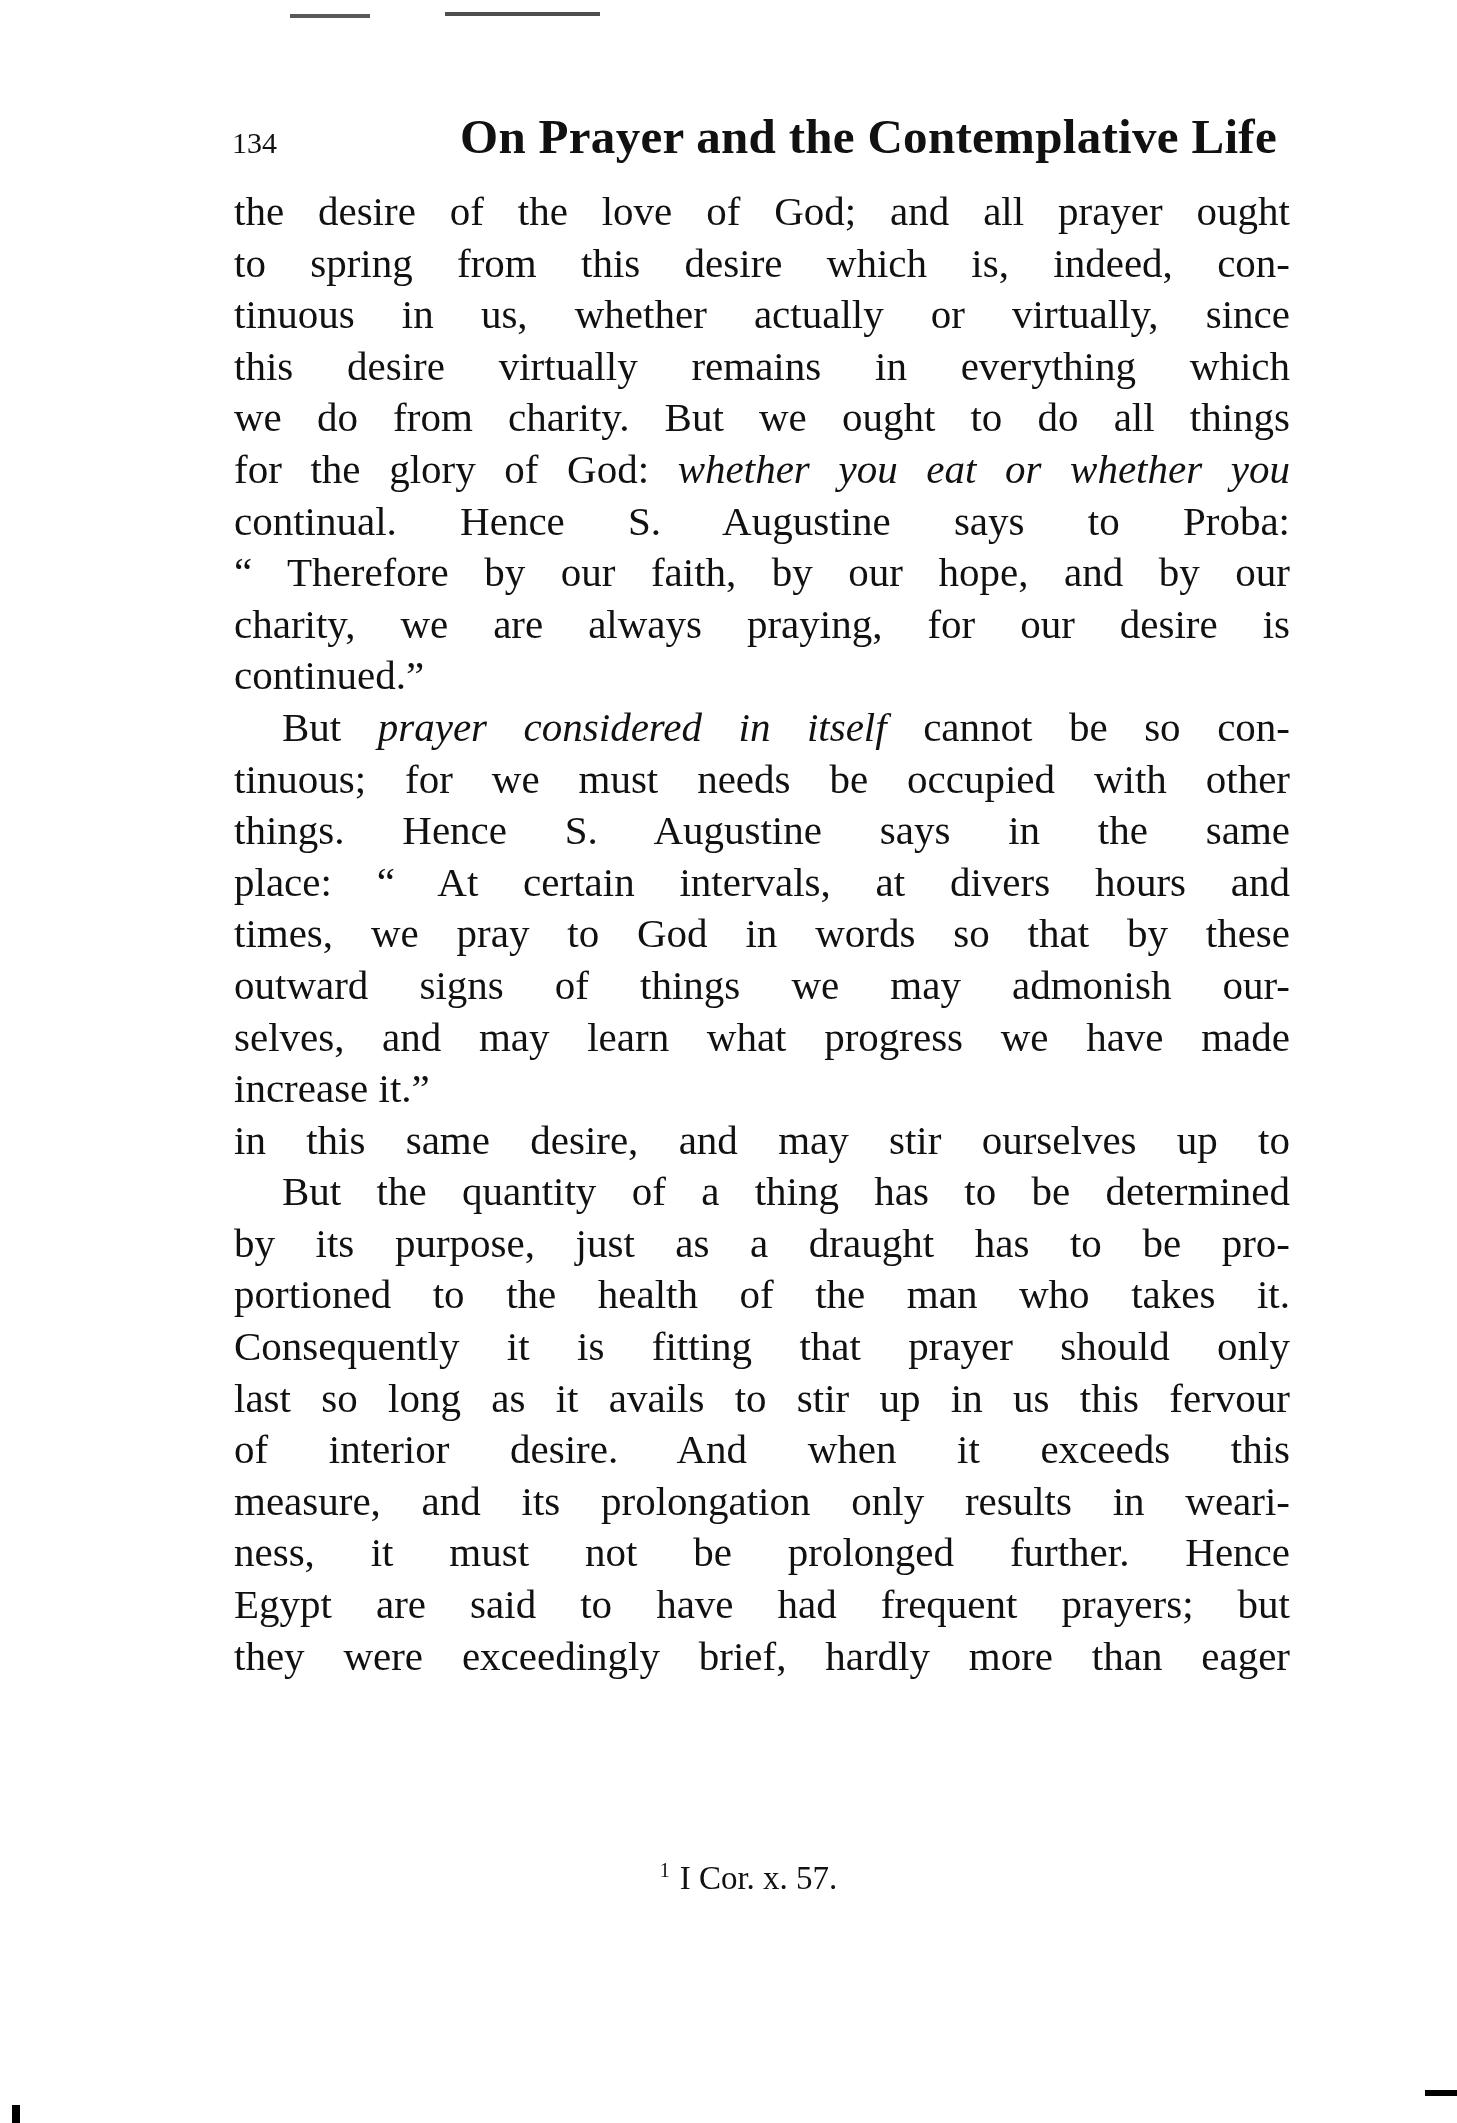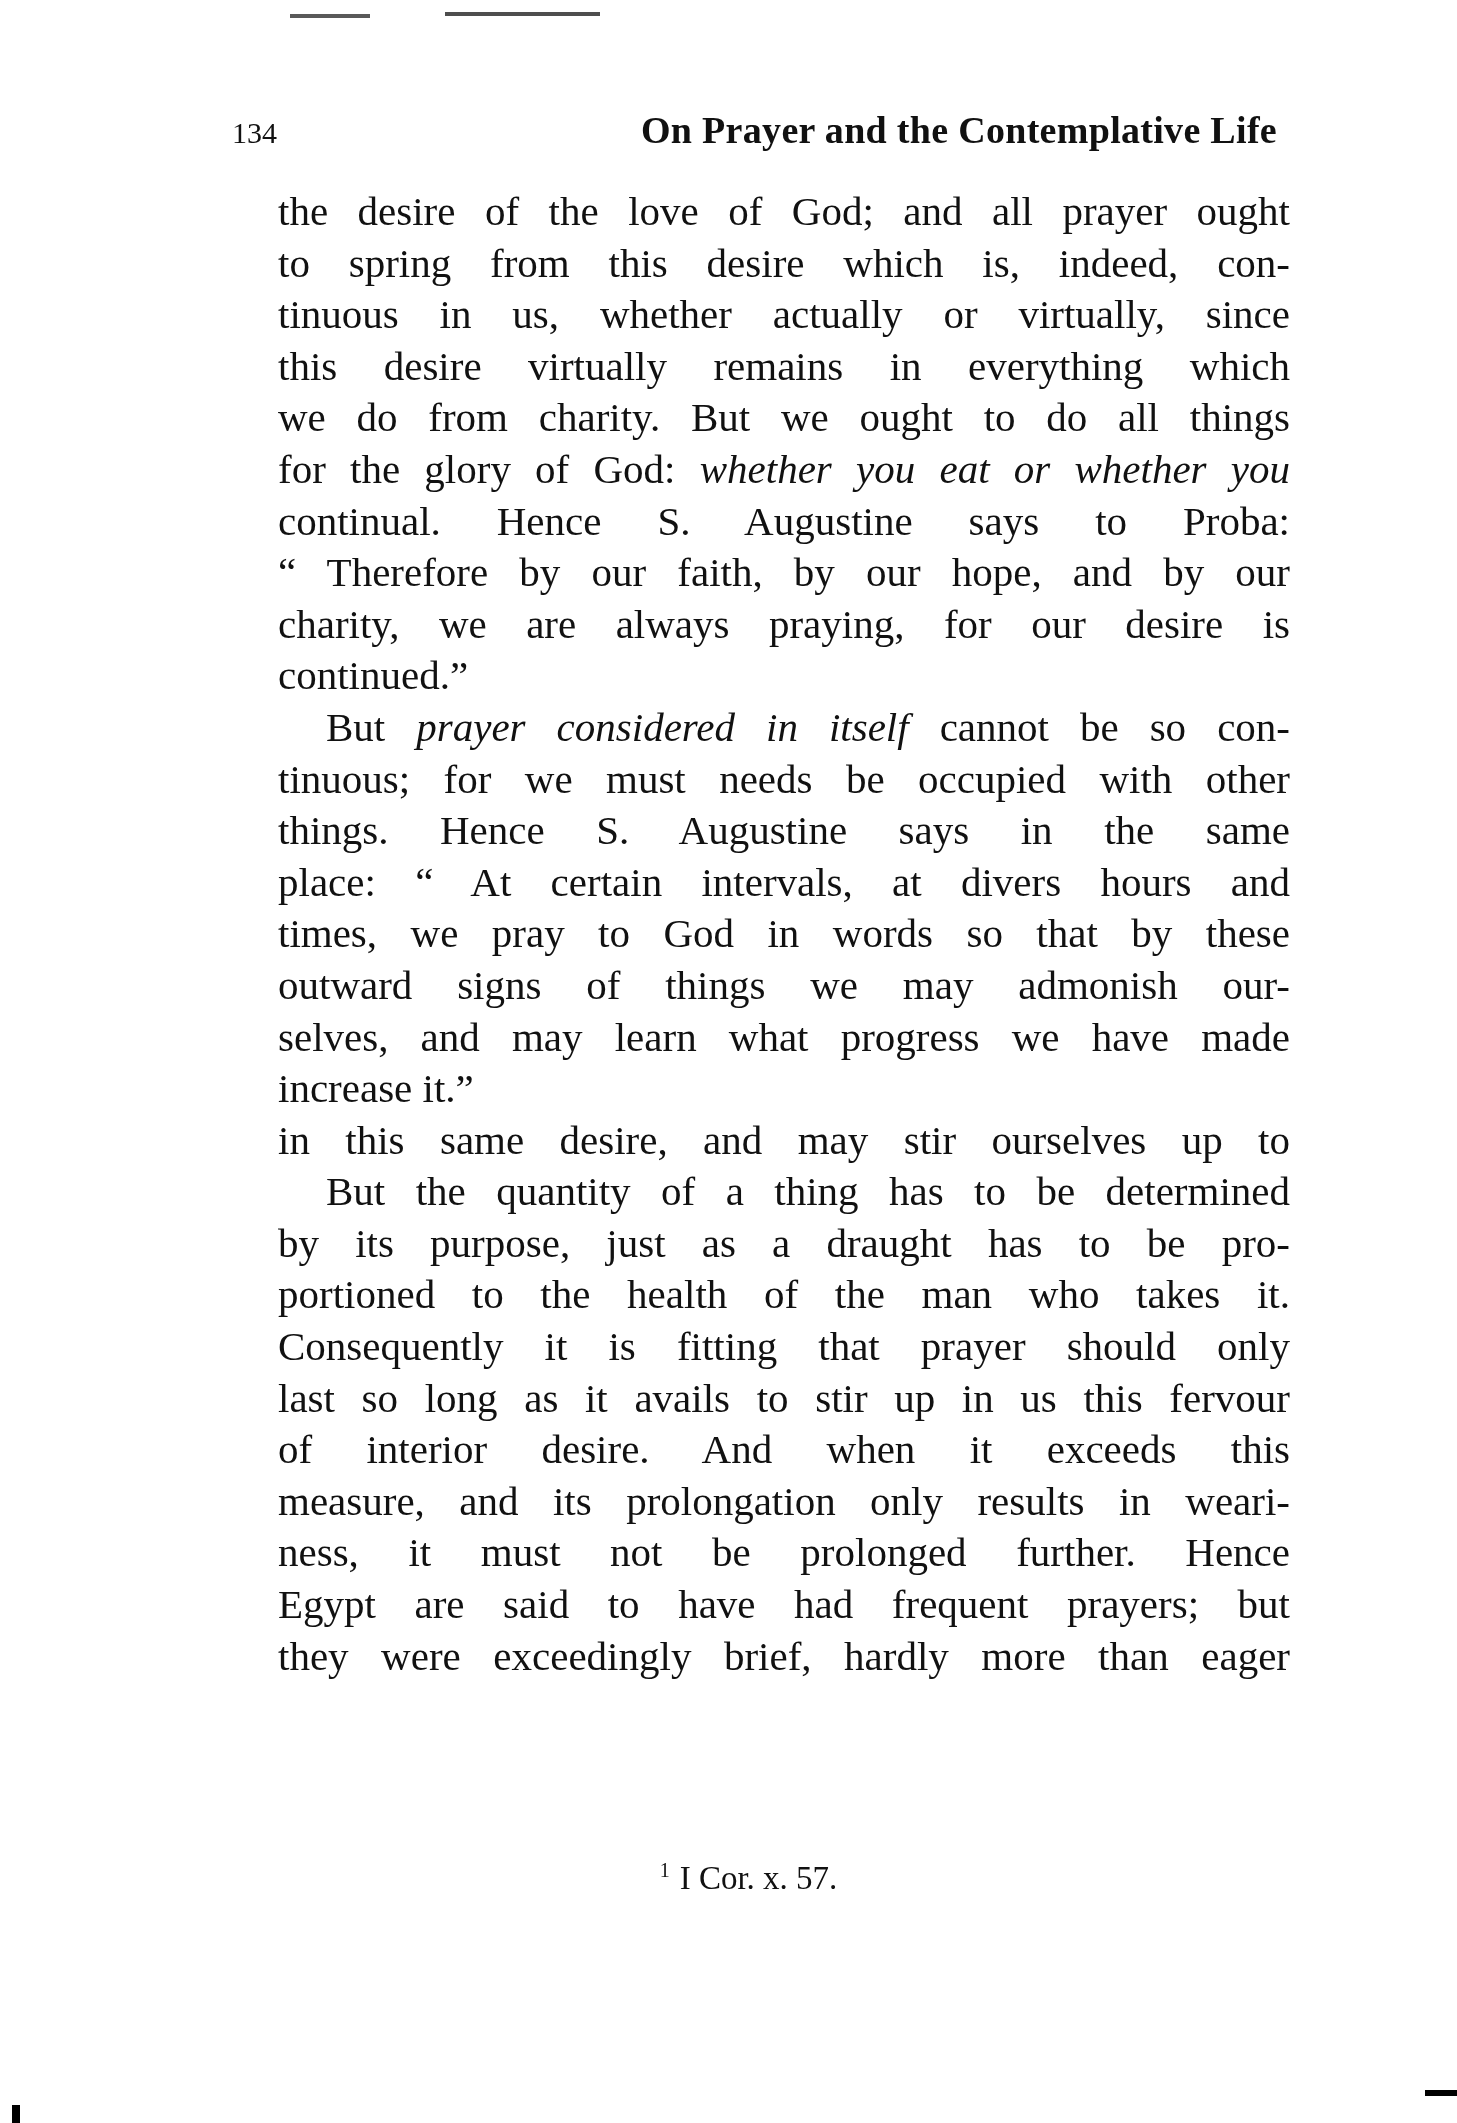--- a/index.html
+++ b/index.html
@@ -34,21 +34,21 @@
       align-items: baseline;
       white-space: nowrap;
     }
     .running-head .folio {
       font-size: 30px;
       font-weight: normal;
       margin-right: 34px;
       letter-spacing: 0px;
     }
     .running-head .title {
-      font-size: 38px;
+      font-size: 49px;
       font-weight: bold;
       letter-spacing: 0.3px;
       flex: 1;
       text-align: right;
     }
 
     .page-text {
       position: absolute;
       left: 234px;
       top: 186px;
@@ -56,21 +56,20 @@
     }
     .line {
       display: block;
       font-size: 41px;
       line-height: 51.6px;
       height: 51.6px;
       text-align: justify;
       text-align-last: justify;
       white-space: nowrap;
       overflow: visible;
-      margin-left: 44px;
     }
     .line.last {
       text-align-last: left;
     }
     .line.indent {
       padding-left: 48px;
     }
     .line span.it {
       font-style: italic;
     }

